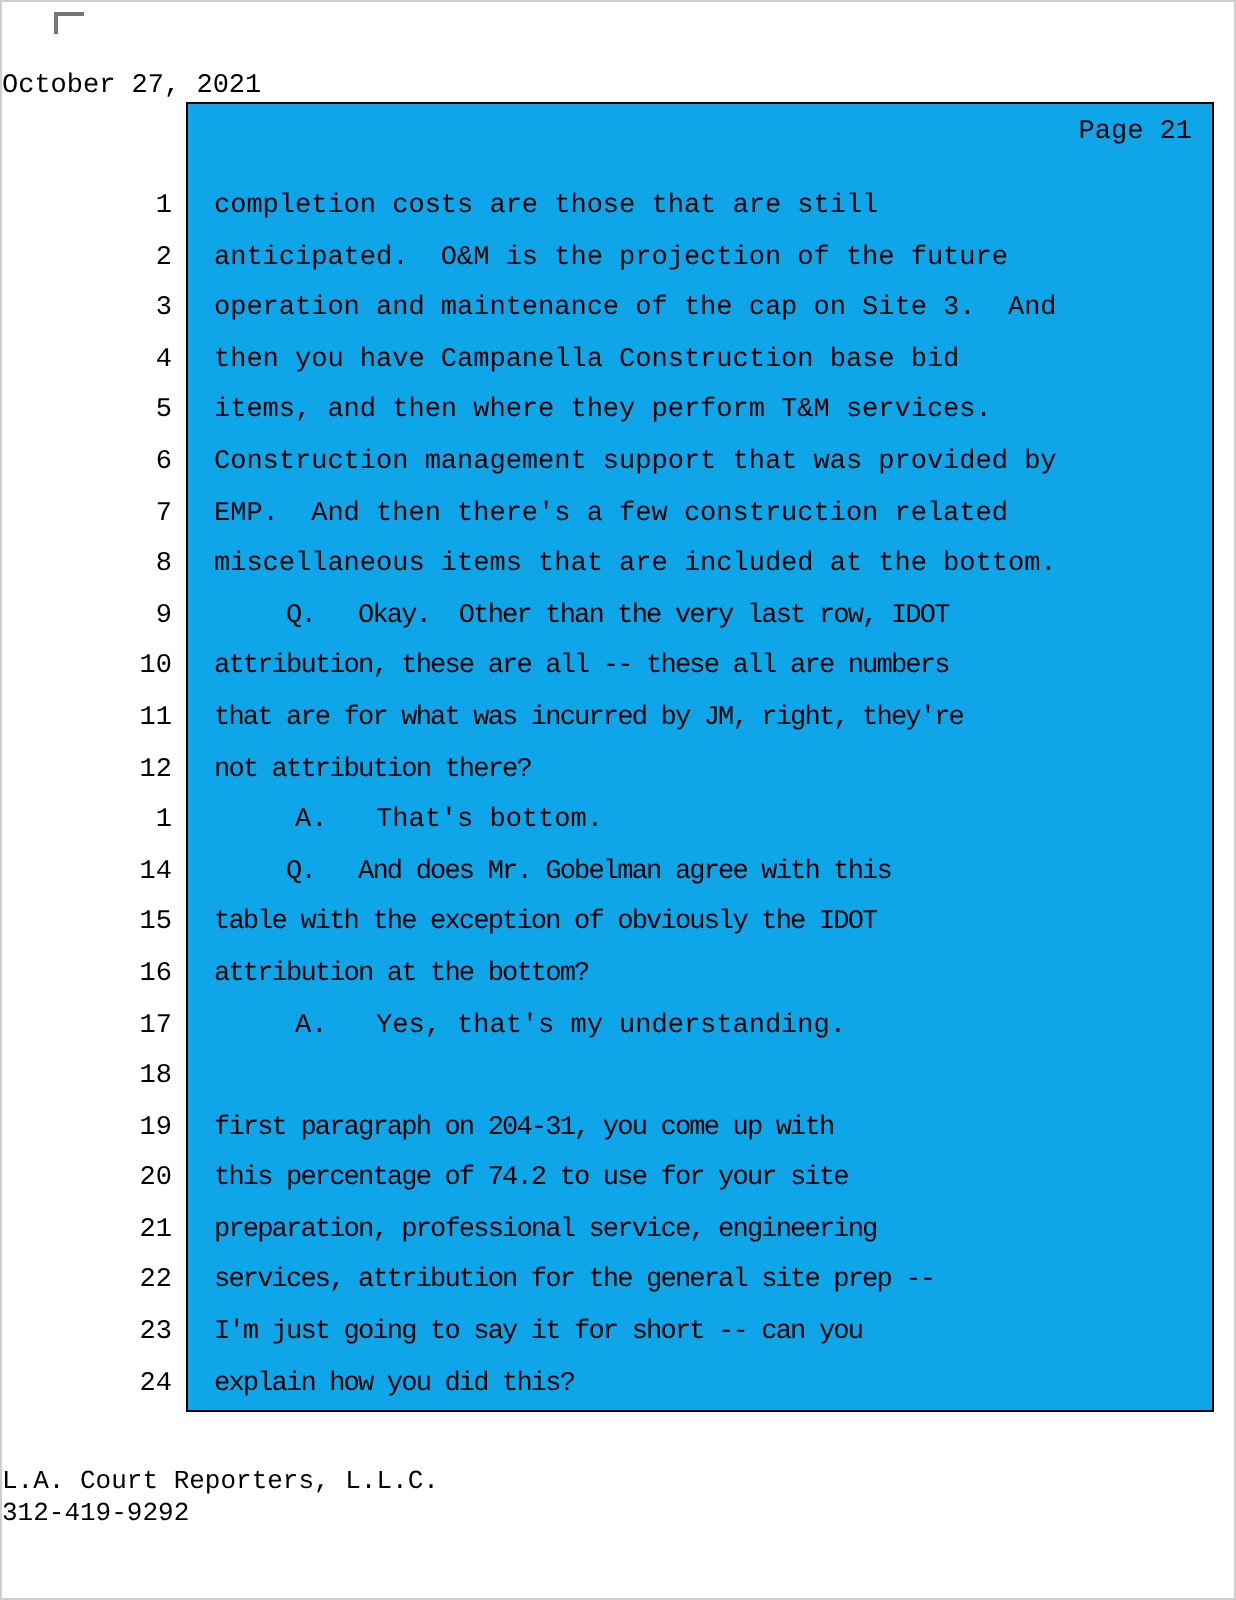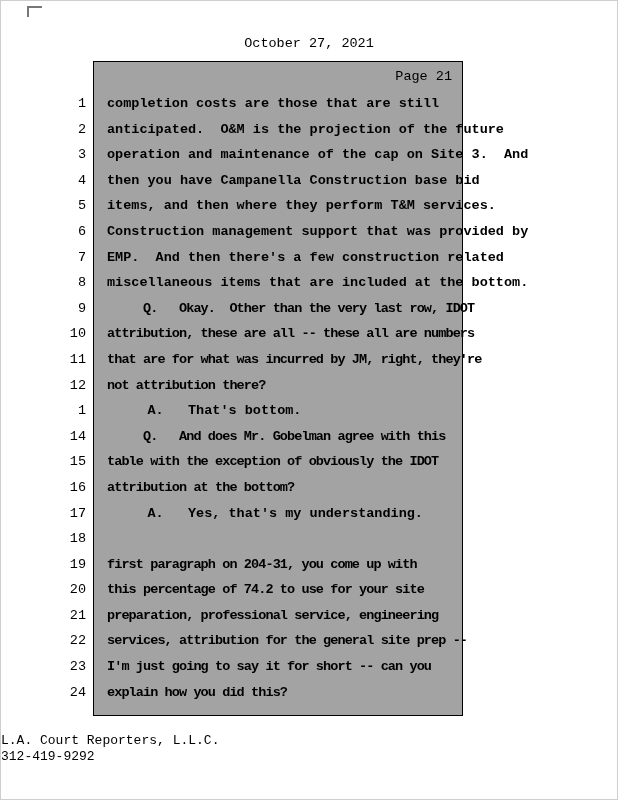--- a/index.html
+++ b/index.html
@@ -11,44 +11,44 @@
   .sheet{
     position:relative;width:616px;height:798px;
     border:1px solid #cfcfcf;box-sizing:content-box;background:#fff;
   }
   .corner-mark{
     position:absolute;left:26px;top:5px;width:13px;height:9px;
     border-left:2px solid #777;border-top:2px solid #777;
   }
   .date-header{
     position:absolute;top:35px;left:0;width:100%;
-    text-align:center;font-size:13.5px;letter-spacing:0;
+    text-align:left;font-size:13.5px;letter-spacing:0;
   }
   .transcript-box{
-    position:absolute;left:92px;top:60px;width:370px;height:655px;
-    border:1px solid #000;background:#a3a3a3;box-sizing:border-box;
+    position:absolute;left:92px;top:50px;width:514px;height:655px;
+    border:1px solid #000;background:#0ea5e9;box-sizing:border-box;
   }
   .page-label{
     position:absolute;top:7px;right:10px;font-size:13.5px;
   }
   .lines{
     position:absolute;left:30px;top:90px;width:560px;
   }
   .line{
     display:flex;height:25.6px;line-height:25.6px;
     font-size:13.5px;white-space:pre;
   }
   .line .num{
     width:55px;text-align:right;flex:0 0 55px;
   }
   .line .text{
-    margin-left:21px;flex:1;overflow:visible;font-weight:bold;
+    margin-left:21px;flex:1;overflow:visible;
   }
   .line.bold .text{
-    font-weight:bold;letter-spacing:-0.9px;
+    font-weight:normal;letter-spacing:-0.9px;
   }
   .footer{
     position:absolute;top:732px;left:0;width:100%;
     text-align:left;font-size:13px;line-height:15.5px;
   }
 </style>
 </head>
 <body>
 
 <div class="sheet">

